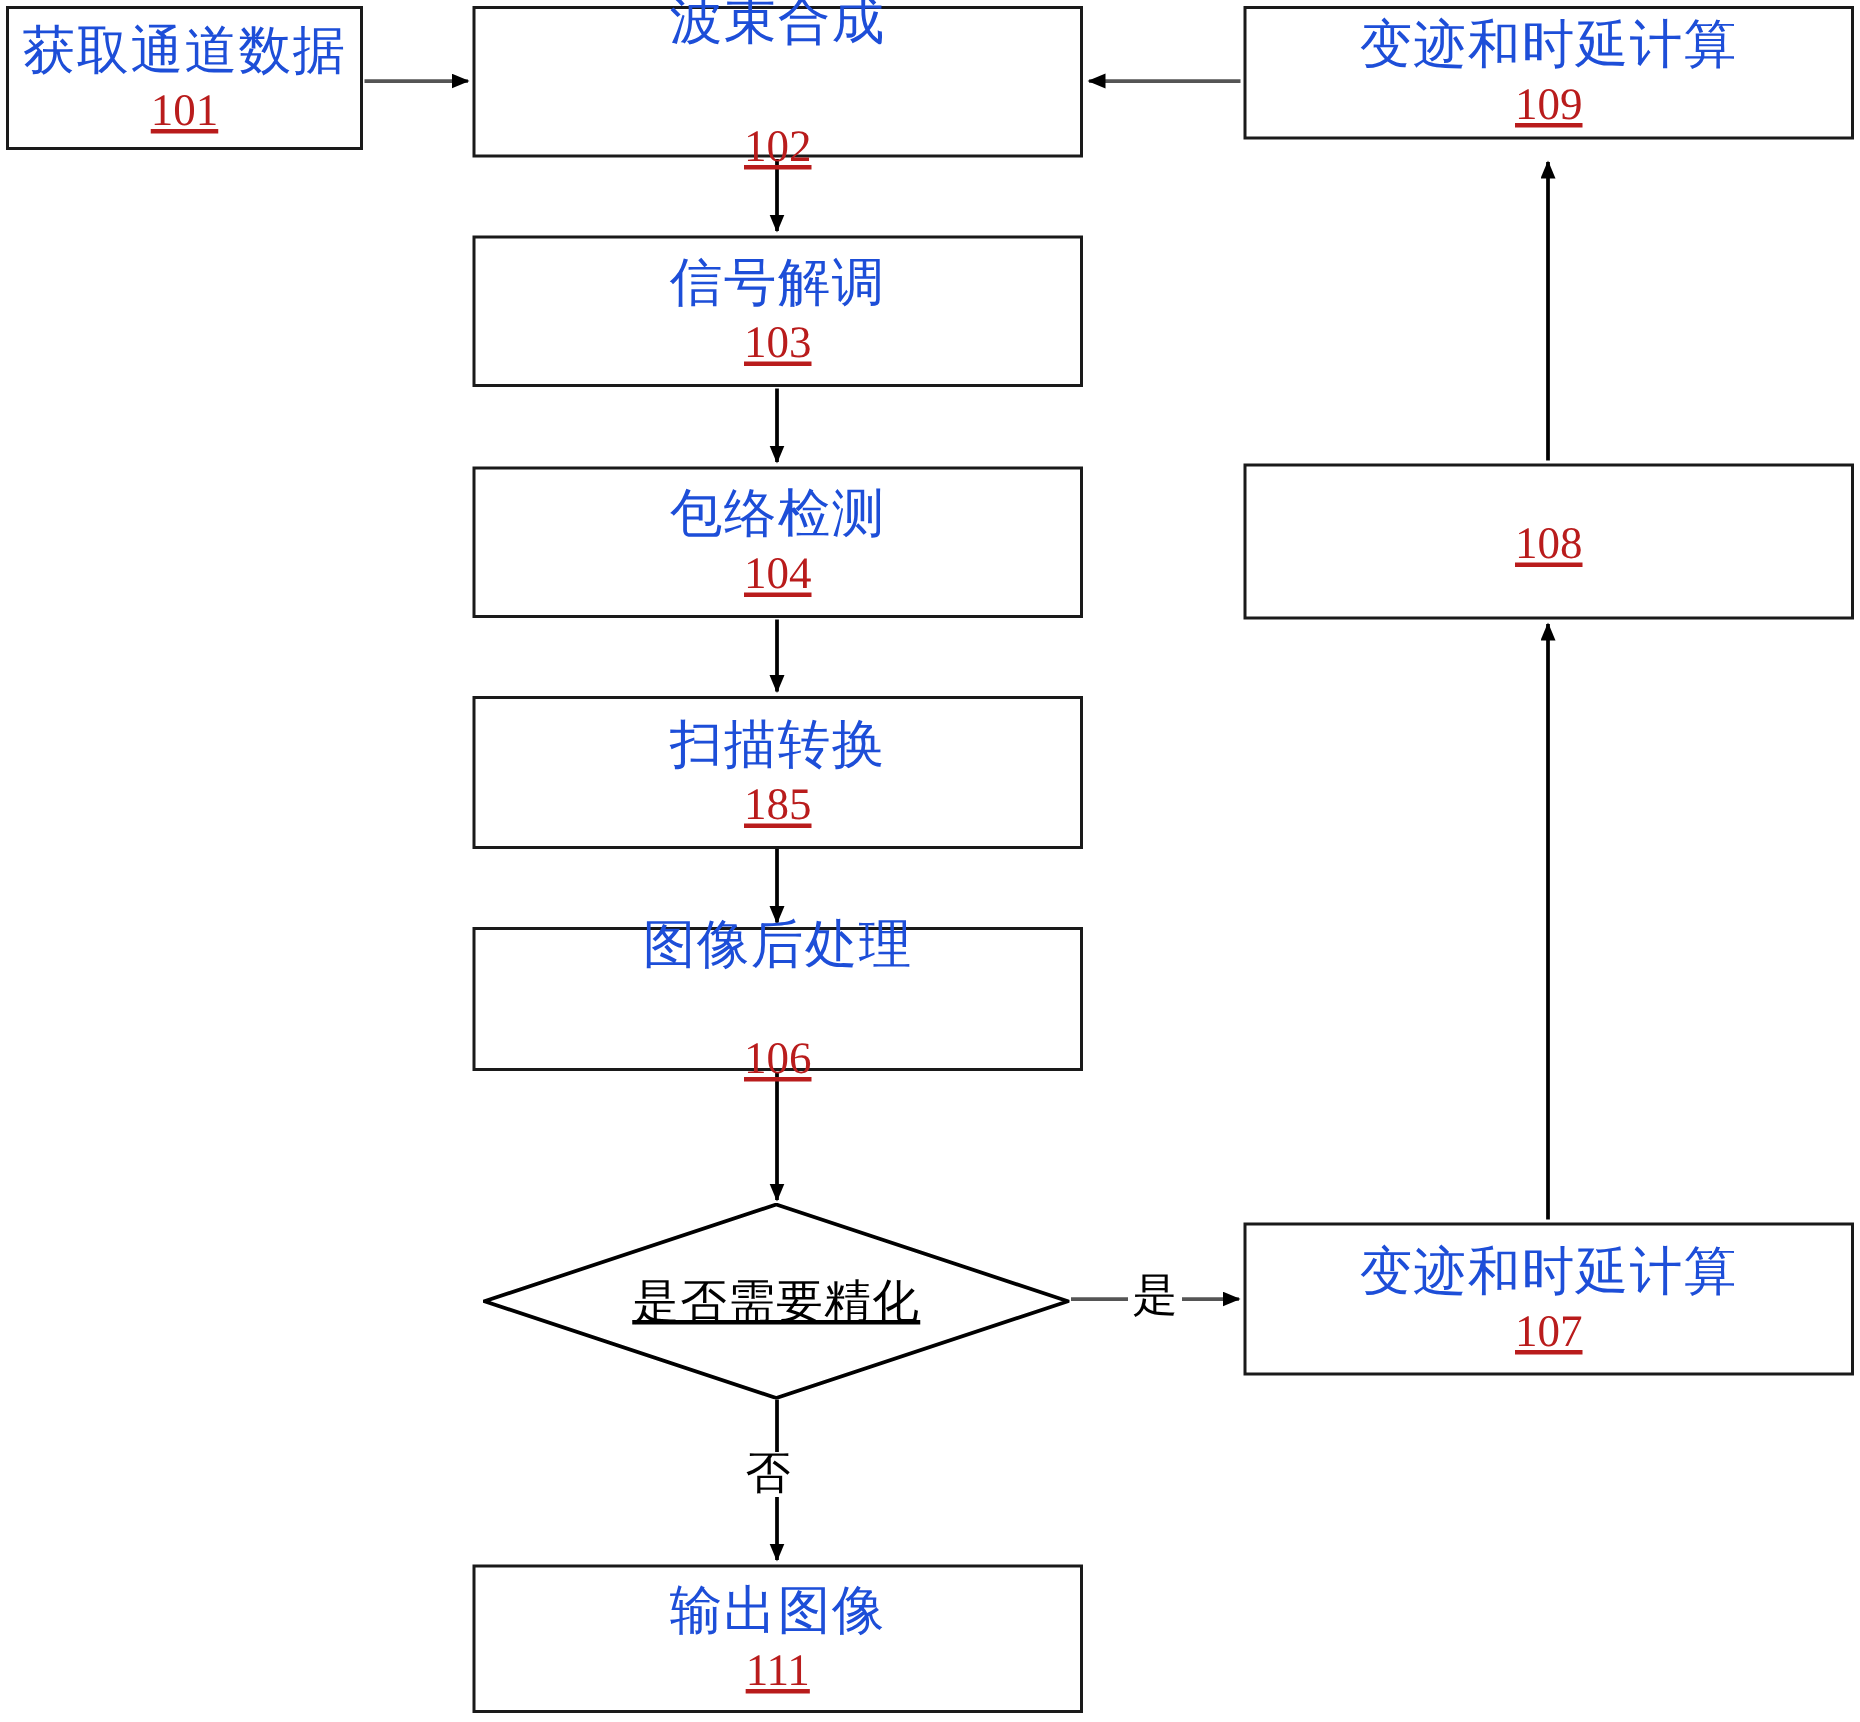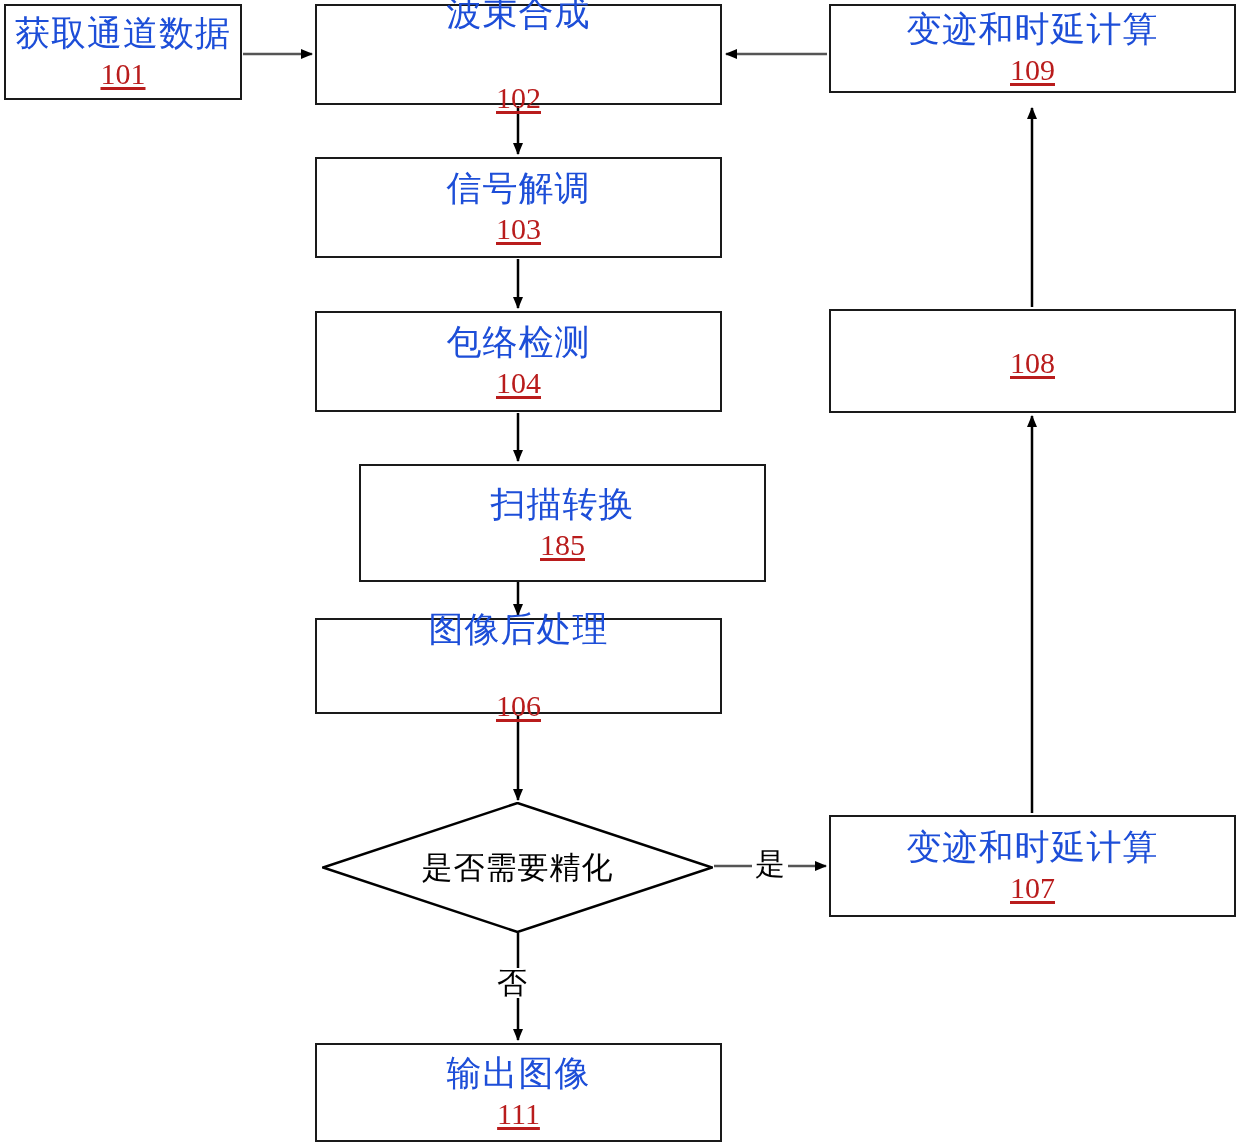--- a/index.html
+++ b/index.html
@@ -63,20 +63,21 @@
     top: 0;
     width: 100%;
     height: 100%;
     display: flex;
     align-items: center;
     justify-content: center;
     font-size: 31px;
     color: #000000;
     letter-spacing: 1px;
     white-space: nowrap;
+    text-decoration: underline;
   }
   .edge-label {
     position: absolute;
     font-size: 30px;
     color: #000000;
     white-space: nowrap;
     background: #ffffff;
     padding: 0 3px;
     line-height: 1;
   }
@@ -160,21 +161,21 @@
 
   <div class="node" style="left:315px; top:311px; width:407px; height:101px;">
     <span class="nlabel">包络检测</span>
     <span class="nnum">104</span>
   </div>
 
   <div class="node" style="left:829px; top:309px; width:407px; height:104px;">
     <span class="nnum">108</span>
   </div>
 
-  <div class="node" style="left:315px; top:464px; width:407px; height:118px;margin-left:44px;">
+  <div class="node" style="left:315px; top:464px; width:407px; height:102px;">
     <span class="nlabel">扫描转换</span>
     <span class="nnum">185</span>
   </div>
 
   <div class="node" style="left:315px; top:618px; width:407px; height:96px;gap:36px;">
     <span class="nlabel">图像后处理</span>
     <span class="nnum">106</span>
   </div>
 
   <div class="diamond-wrap" style="left:322px; top:802px; width:391px; height:131px;">

